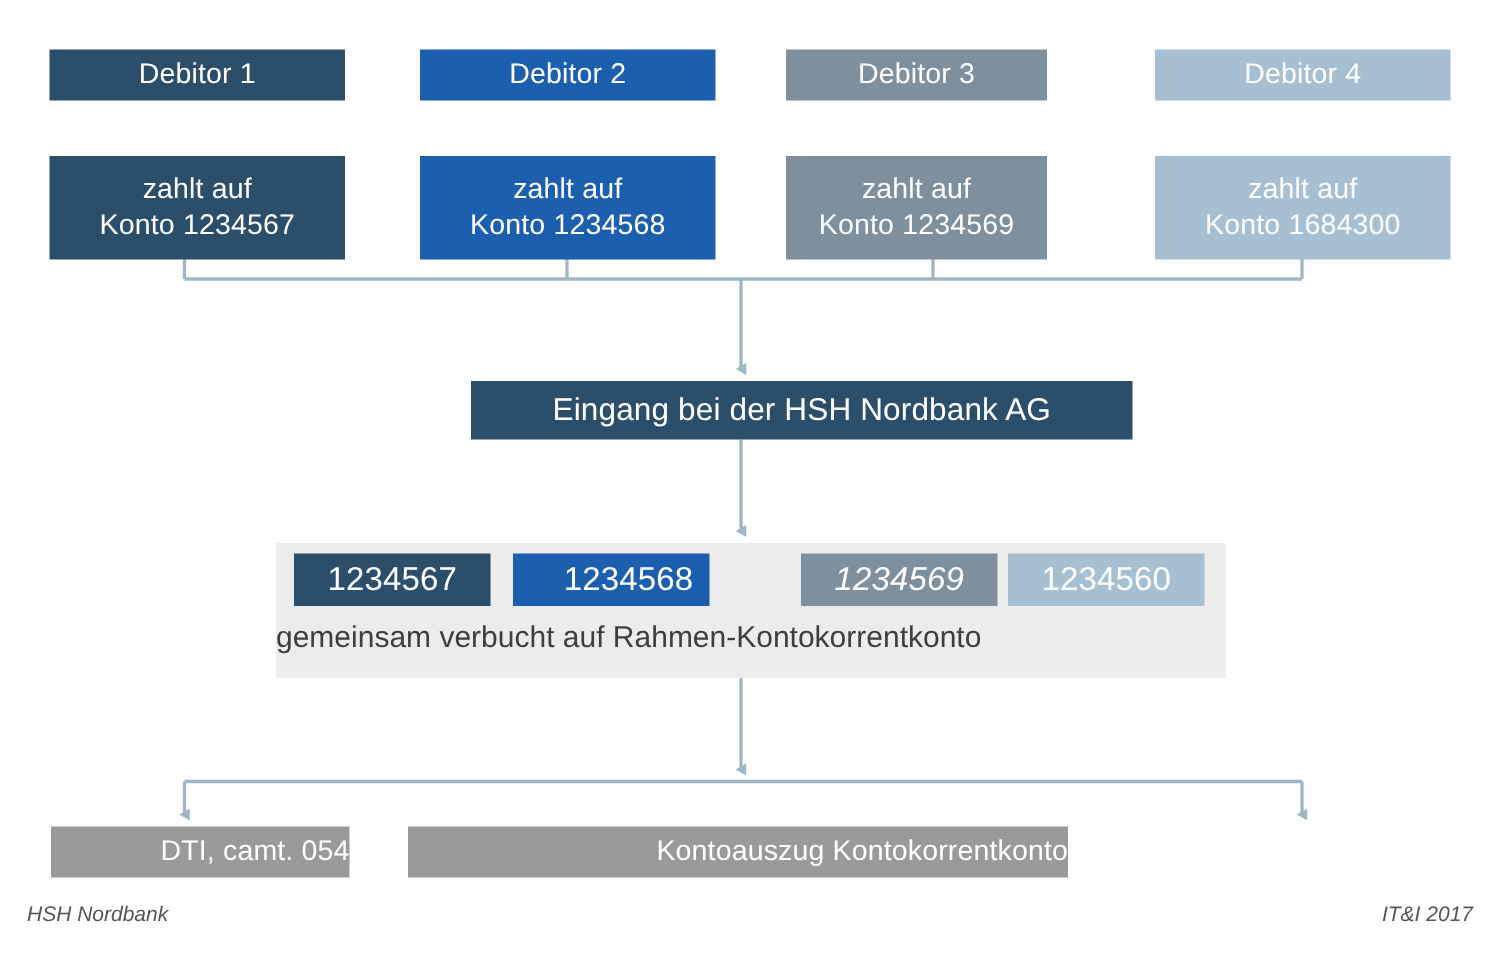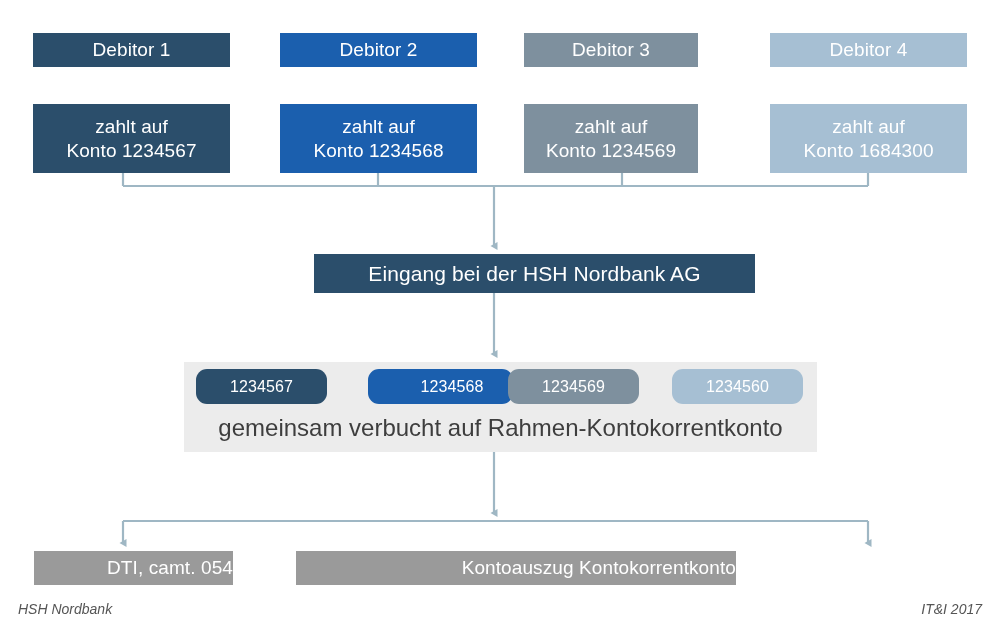--- a/index.html
+++ b/index.html
@@ -70,48 +70,47 @@
     left: 184px;
     top: 362px;
     width: 633px;
     height: 90px;
     background: #ececec;
   }
   .chip {
     position: absolute;
     top: 7px;
     height: 35px;
-    font-size: 16px;
-    border-radius: 11px;
+    font-size: 22px;
   }
   .chip1 { left: 12px;  width: 131px; }
-  .chip2 { left: 184px; width: 145px; padding-left: 23px; }
-  .chip3 { left: 324px; width: 131px; }
+  .chip2 { left: 158px; width: 131px; padding-left: 23px; }
+  .chip3 { left: 350px; width: 131px; font-style: italic; }
   .chip4 { left: 488px; width: 131px; }
 
   #panel-caption {
     position: absolute;
     left: 0;
     top: 52px;
     width: 633px;
-    text-align: center;
+    text-align: left;
     color: #3e3e3e;
-    font-size: 24px;
+    font-size: 20px;
   }
 
   
   .out {
     top: 551px;
     height: 34px;
     font-size: 19px;
     background: #9a9a9a;
     justify-content: flex-end;
   }
   #out-left   { left: 34px;  width: 199px; }
-  #out-center { left: 296px; width: 440px; }
+  #out-center { left: 272px; width: 440px; }
   #out-right  { left: 768px; width: 198px; }
 
   
   .footer {
     position: absolute;
     top: 601px;
     font-style: italic;
     font-size: 14px;
     color: #555555;
   }

